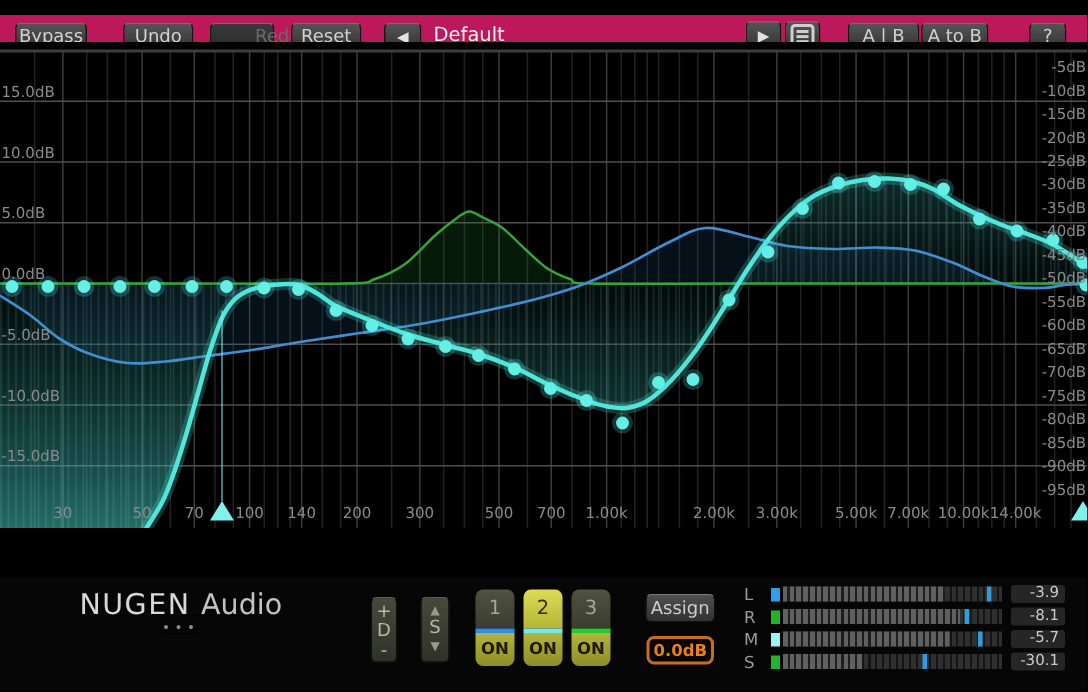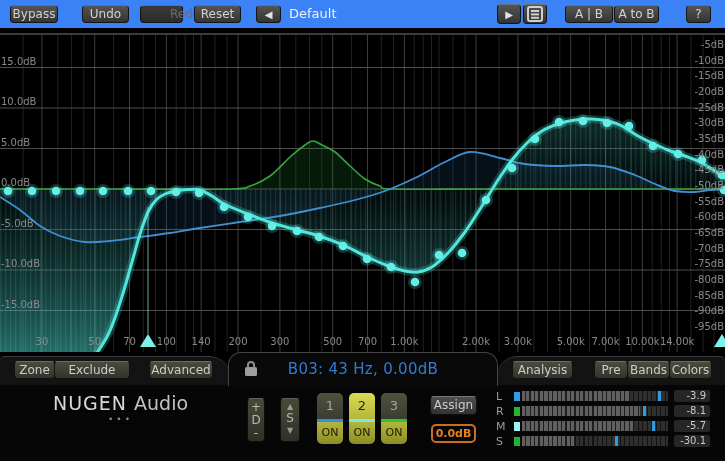--- a/index.html
+++ b/index.html
@@ -1,19 +1,19 @@
 <!DOCTYPE html>
 <html><head>
 <meta charset="utf-8">
 <style>
   html,body{margin:0;padding:0;background:#000;}
   #app{position:relative;width:725px;height:461px;background:#000;overflow:hidden;
        font-family:"DejaVu Sans","Liberation Sans",sans-serif;}
   
-  .toolbar{position:absolute;top:0;left:0;width:725px;height:28px;background:#3b82f6;}
+  .toolbar{position:absolute;top:10px;left:0;width:725px;height:28px;background:#be185d;}
   .tbtn{position:absolute;top:5px;height:18px;box-sizing:border-box;
         background:linear-gradient(#545454,#343434);border:1px solid #141414;border-top-color:#6e6e6e;
         border-radius:4px;color:#d2d2d2;font-size:12px;text-align:center;line-height:16px;cursor:pointer;}
   .tbtn.disabled{background:linear-gradient(#3a3a3a,#2b2b2b);color:#6a6a6a;padding-left:29px;}
   .preset-name{position:absolute;top:5px;height:18px;line-height:18px;color:#f2f2f2;font-size:13px;}
   .glyph{font-size:10px;line-height:18px;color:#e2e2e2;}
   .menu-glyph{width:12px;height:12px;border:2px solid #cfcfcf;border-radius:3px;margin:1px auto 0;position:relative;}
   .menu-glyph:before{content:"";position:absolute;left:2px;right:2px;top:2px;height:1.6px;background:#cfcfcf;
         box-shadow:0 3.4px 0 #cfcfcf,0 6.8px 0 #cfcfcf;}
   
@@ -45,21 +45,21 @@
         border:1px solid #101009;border-top-color:#5f5f52;border-radius:4px;color:#b9b9a6;
         text-align:center;cursor:pointer;}
   .vbtn span{display:block;line-height:13px;font-size:12px;}
   .vbtn .arr{font-size:8px;color:#9a9a8c;line-height:11px;}
   .band{position:absolute;top:8px;width:26px;cursor:pointer;}
   .band-top{height:26px;border-radius:5px 5px 0 0;text-align:center;line-height:26px;font-size:13px;}
   .band-top.inactive{background:linear-gradient(#50523f,#3a3c30);color:#a7a79a;}
   .band-top.active{background:linear-gradient(#dbdb55,#b6b637);color:#2c2c10;}
   .band-stripe{height:3px;}
   .band-on{height:22px;border-radius:0 0 5px 5px;background:linear-gradient(#b4b43e,#8d8d27);
-        color:#1c1c00;font-size:11px;font-weight:normal;text-align:center;line-height:22px;}
+        color:#1c1c00;font-size:11px;font-weight:bold;text-align:center;line-height:22px;}
   .assign{position:absolute;left:430px;top:11px;width:47px;height:19px;box-sizing:border-box;
         background:linear-gradient(#4e4e4e,#323232);border:1px solid #101010;border-top-color:#777;
         border-radius:4px;color:#cccccc;font-size:12px;text-align:center;line-height:17px;cursor:pointer;}
   .gain-ro{position:absolute;left:431px;top:39px;width:45px;height:19px;box-sizing:border-box;
         background:#050505;border:2px solid #c96e1c;border-radius:5px;color:#e5821e;
         font-size:11px;font-weight:bold;text-align:center;line-height:15px;}
   
   #meters{position:absolute;left:490px;top:0;width:235px;height:76px;}
   .mrow{position:absolute;left:0;width:235px;height:10px;}
   .mlabel{position:absolute;left:6px;top:-1px;font-size:11px;color:#9a9a9a;}
@@ -284,37 +284,20 @@
       <text x="367.5" y="317" fill="#8a8a8a" font-size="10" text-anchor="middle">700</text>
       <text x="404.4" y="317" fill="#8a8a8a" font-size="10" text-anchor="middle">1.00k</text>
       <text x="476.0" y="317" fill="#8a8a8a" font-size="10" text-anchor="middle">2.00k</text>
       <text x="517.9" y="317" fill="#8a8a8a" font-size="10" text-anchor="middle">3.00k</text>
       <text x="570.7" y="317" fill="#8a8a8a" font-size="10" text-anchor="middle">5.00k</text>
       <text x="605.5" y="317" fill="#8a8a8a" font-size="10" text-anchor="middle">7.00k</text>
       <text x="642.4" y="317" fill="#8a8a8a" font-size="10" text-anchor="middle">10.00k</text>
       <text x="677.1" y="317" fill="#8a8a8a" font-size="10" text-anchor="middle">14.00k</text>
     </svg>
 
-  <div class="bbar">
-    <div class="bpanel left">
-      <div class="bbtn" style="left:14px;width:41px;">Zone</div>
-      <div class="bbtn" style="left:54px;width:76px;">Exclude</div>
-      <div class="bbtn" style="left:149px;width:64px;">Advanced</div>
-    </div>
-    <div class="bpanel center">
-      <div class="lock"></div>
-      <div class="readout">B03: 43 Hz, 0.00dB</div>
-    </div>
-    <div class="bpanel right">
-      <div class="bbtn" style="left:16px;width:61px;">Analysis</div>
-      <div class="bbtn" style="left:98px;width:34px;">Pre</div>
-      <div class="bbtn" style="left:131px;width:43px;">Bands</div>
-      <div class="bbtn" style="left:173px;width:43px;">Colors</div>
-    </div>
-  </div>
 
   <div class="panel">
     <div class="logo">
       <div class="logo-l1"><span>NUGEN</span>
         <span class="aud">Audio</span></div>
       <div class="logo-dots">•••</div>
     </div>
 
     <div class="vbtn" style="left:247px;top:13px;width:18px;height:44px;padding-top:2px;">
       <span>+</span>

